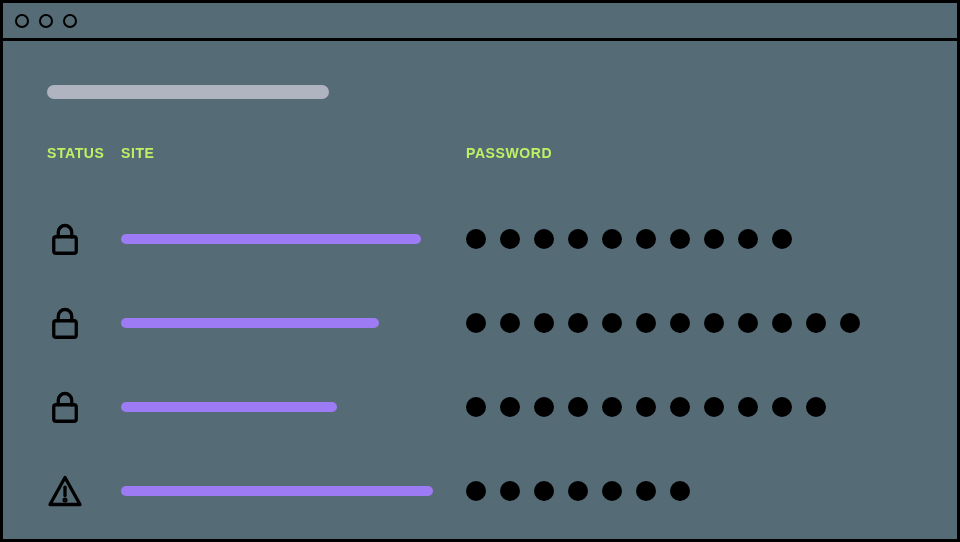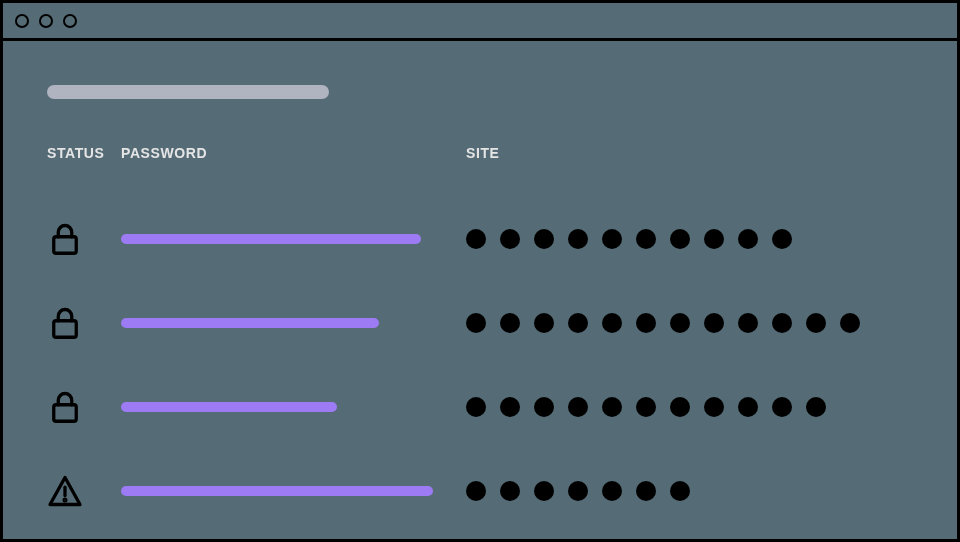--- a/index.html
+++ b/index.html
@@ -42,21 +42,21 @@
   }
   .columns {
     display: grid;
     grid-template-columns: 74px 345px 1fr;
     column-gap: 0;
   }
   .col-header {
     font-size: 14px;
     font-weight: 700;
     letter-spacing: 0.6px;
-    color: #e5e5e5;
+    color: #bef264;
     margin-bottom: 36px;
   }
   .cell { display:flex; align-items:center; height:84px; }
   .status-cell svg { width: 36px; height: 36px; stroke:#000; }
   .site-bar {
     height: 10px;
     background: #9D7BF4;
     border-radius: 5px;
   }
   .pw-dots { display:flex; gap:14px; }
@@ -75,22 +75,22 @@
     <div class="tl-dot"></div>
     <div class="tl-dot"></div>
     <div class="tl-dot"></div>
   </div>
 
   <div class="content">
     <div class="title-bar-placeholder"></div>
 
     <div class="columns">
       <div class="col-header">STATUS</div>
+      <div class="col-header">SITE</div>
       <div class="col-header">PASSWORD</div>
-      <div class="col-header">SITE</div>
 
       <div id="rows-anchor" style="display:contents"><div class="cell status-cell">
             <svg viewBox="0 0 24 24" fill="none" stroke-width="2.2" stroke-linejoin="round" stroke-linecap="round">
               <rect x="4.5" y="10.5" width="15" height="11" rx="1.5"></rect>
               <path d="M7.5 10.5 V7.5 a4.5 4.5 0 0 1 9 0 V10.5"></path>
             </svg>
           </div><div class="cell">
             <div class="site-bar" style="width: 300px;"></div>
           </div><div class="cell">
             <div class="pw-dots">

